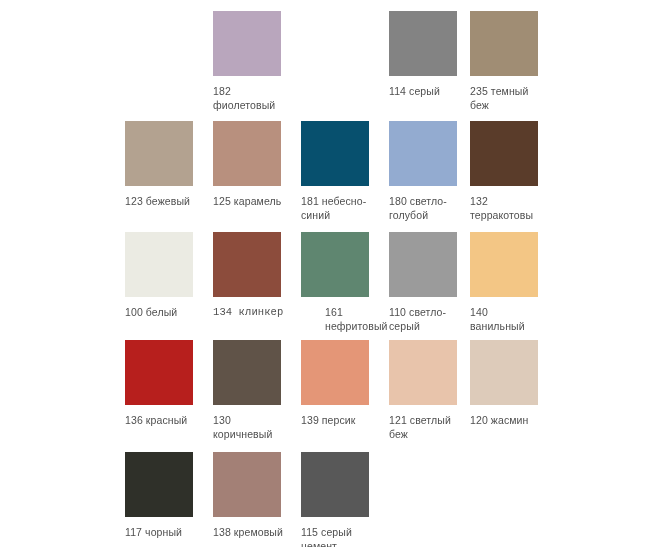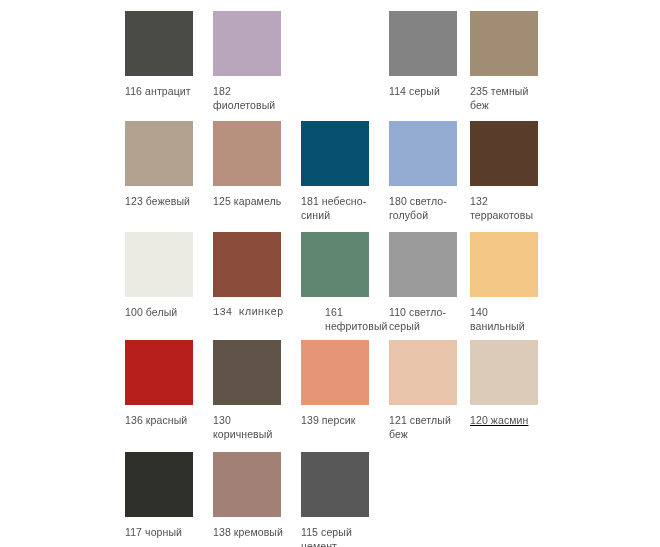--- a/index.html
+++ b/index.html
@@ -47,24 +47,20 @@
     letter-spacing: 0.1px;
     word-wrap: break-word;
     white-space: normal;
   }
 </style>
 </head>
 <body>
 
 <div id="palette" style="background: rgb(255, 255, 255);">
     <div class="swatch-row" style="top: 0px;">
-      <div class="swatch-cell" style="left: 125px;">
-        <div class="swatch-chip" title="116 антрацит" style="background: rgb(74, 74, 71);"></div>
-        <div class="swatch-label" style="color: rgb(79, 79, 79);">116 антрацит</div>
-      </div>
       <div class="swatch-cell" style="left: 213px;">
         <div class="swatch-chip" title="182 фиолетовый" style="background: rgb(185, 166, 189);"></div>
         <div class="swatch-label" style="color: rgb(79, 79, 79);">182 фиолетовый</div>
       </div>
       <div class="swatch-cell" style="left: 389px;">
         <div class="swatch-chip" title="114 серый" style="background: rgb(131, 131, 131);"></div>
         <div class="swatch-label" style="color: rgb(79, 79, 79);">114 серый</div>
       </div>
       <div class="swatch-cell" style="left: 470px;">
         <div class="swatch-chip" title="124 темный беж" style="background: rgb(160, 141, 116);"></div>
@@ -125,21 +121,21 @@
         <div class="swatch-label" style="color: rgb(79, 79, 79);">130 коричневый</div>
       </div>
       <div class="swatch-cell" style="left: 301px;">
         <div class="swatch-chip" title="139 персик" style="background: rgb(228, 150, 119);"></div>
         <div class="swatch-label" style="color: rgb(79, 79, 79);">139 персик</div>
       </div>
       <div class="swatch-cell" style="left: 389px;">
         <div class="swatch-chip" title="121 светлый беж" style="background: rgb(232, 196, 171);"></div>
         <div class="swatch-label" style="color: rgb(79, 79, 79);">121 светлый беж</div>
       </div>
-      <div class="swatch-cell" style="left: 470px; text-decoration: underline;">
+      <div class="swatch-cell" style="left: 470px;">
         <div class="swatch-chip" title="120 жасмин" style="background: rgb(221, 203, 186);"></div>
         <div class="swatch-label" style="color: rgb(79, 79, 79);">120 жасмин</div>
       </div>
     </div>
     <div class="swatch-row" style="top: 441px;">
       <div class="swatch-cell" style="left: 125px;">
         <div class="swatch-chip" title="117 чорный" style="background: rgb(47, 48, 41);"></div>
         <div class="swatch-label" style="color: rgb(79, 79, 79);">117 чорный</div>
       </div>
       <div class="swatch-cell" style="left: 213px;">

